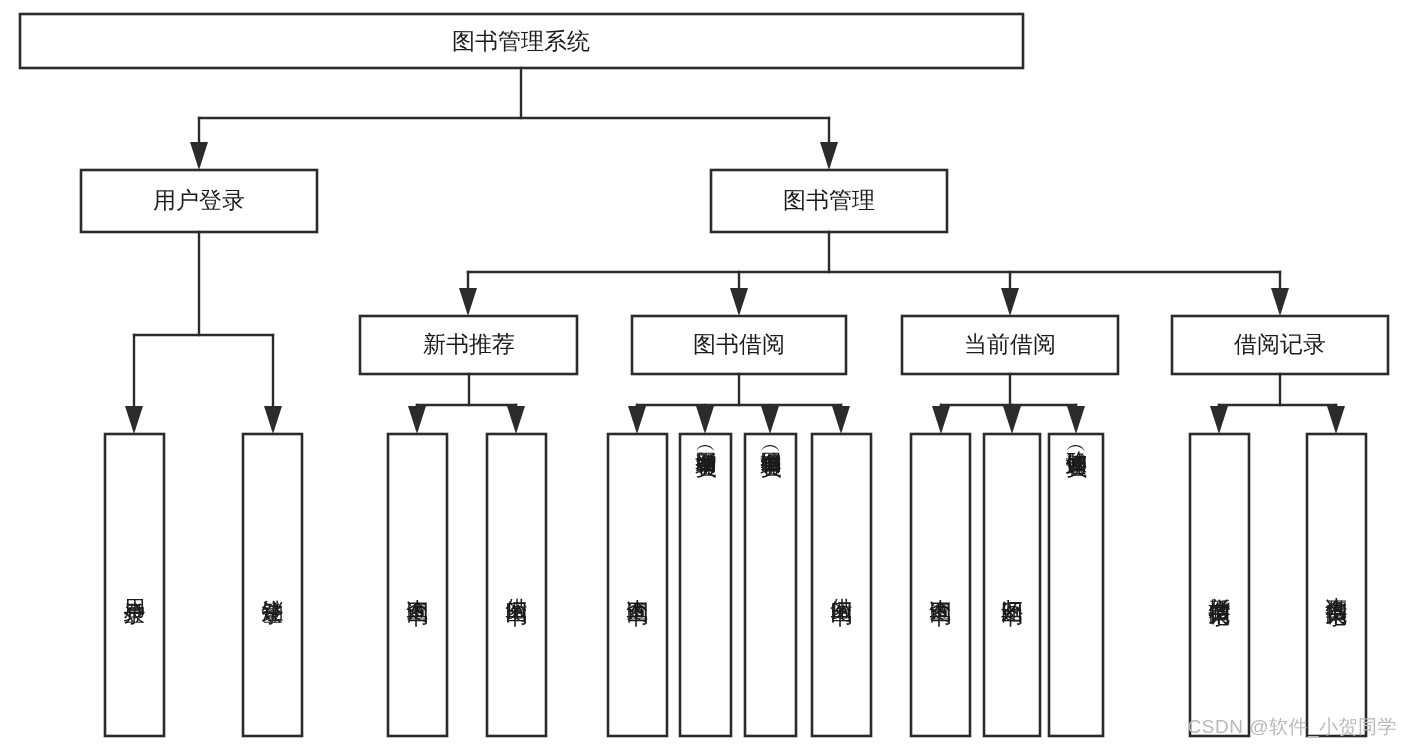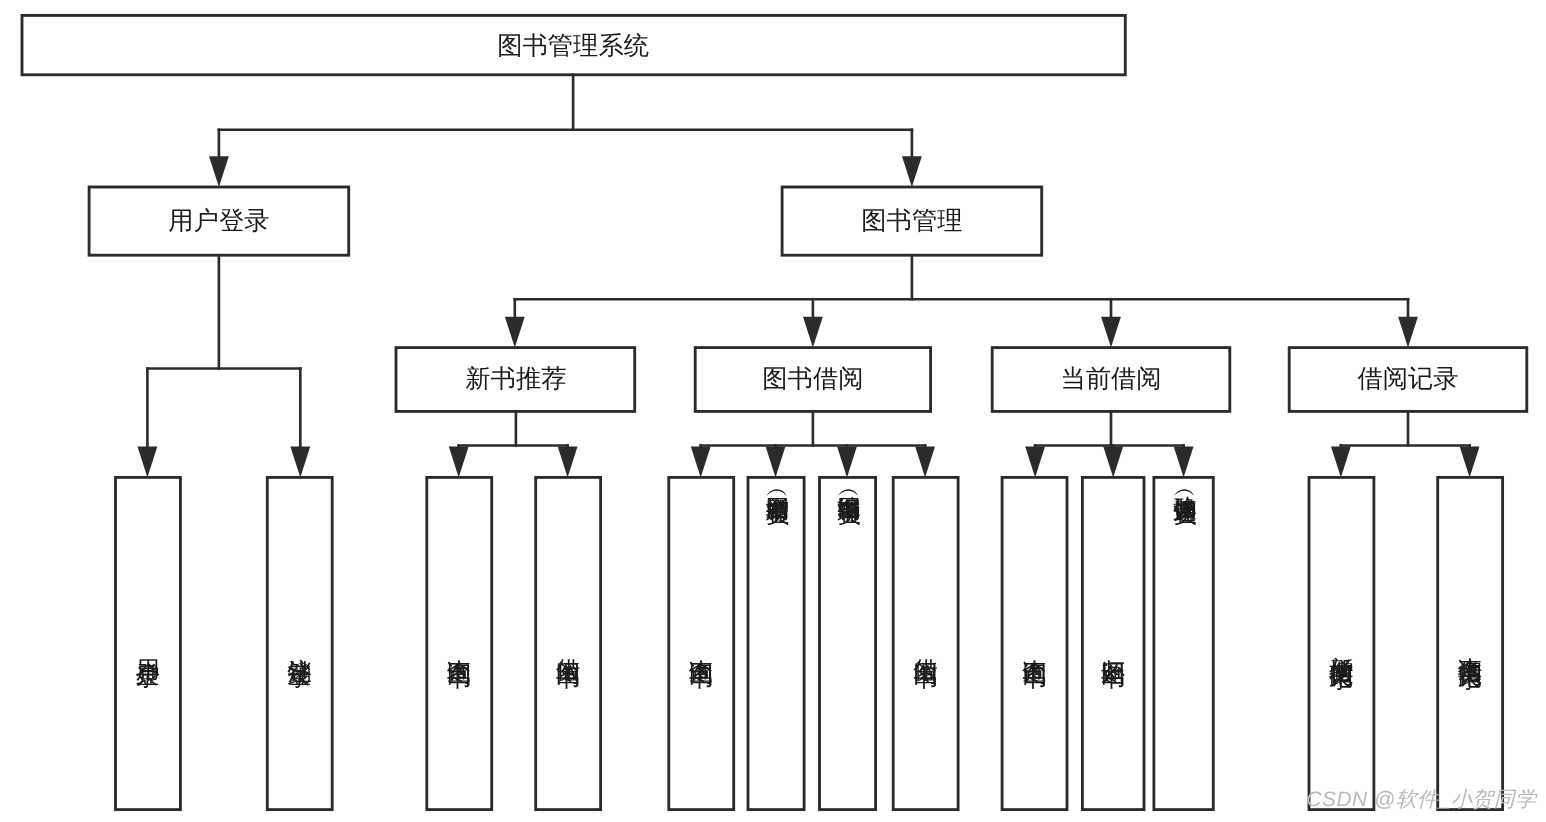--- a/index.html
+++ b/index.html
@@ -70,21 +70,20 @@
   .watermark {
     position: absolute;
     right: 8px;
     bottom: 4px;
     font-family: "Liberation Sans", "DejaVu Sans", sans-serif;
     font-size: 19px;
     color: #b9b9b9;
     letter-spacing: 0.5px;
     white-space: nowrap;
     pointer-events: none;
-    font-style: italic;
   }
 </style>
 </head>
 <body>
 
 <div id="diagram-root">
 
   <svg id="tree-svg" viewBox="0 0 1405 747">
     <defs></defs>
 

